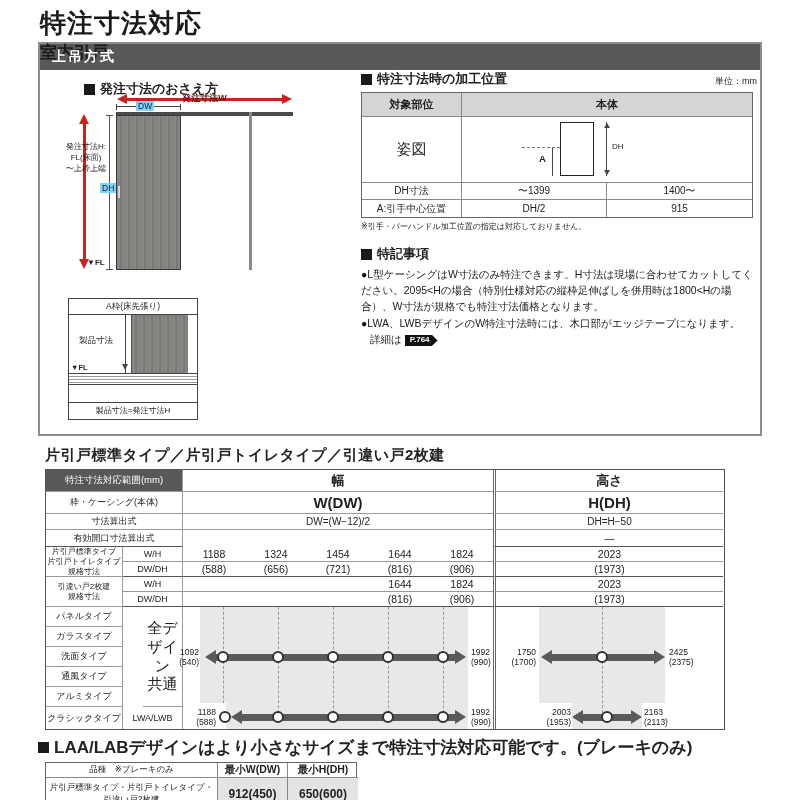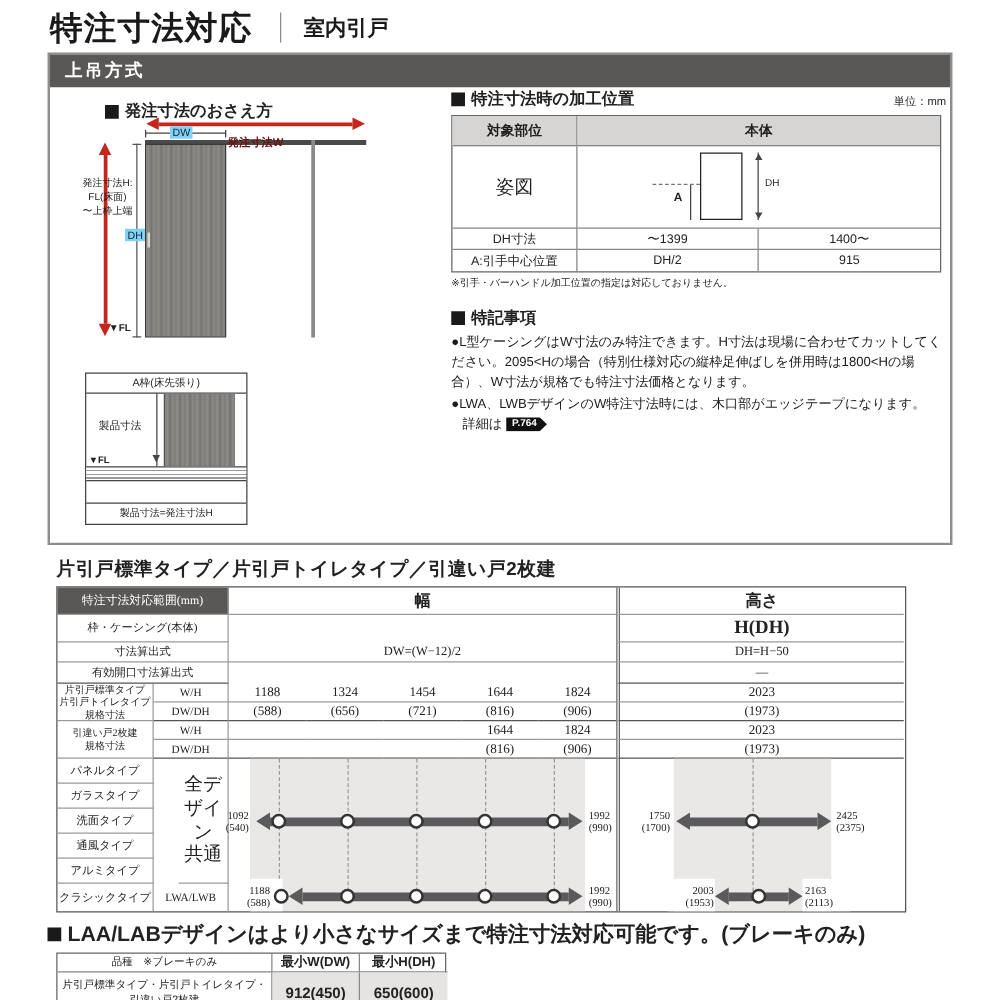--- a/index.html
+++ b/index.html
@@ -1,20 +1,20 @@
 <!DOCTYPE html>
 <html><head>
 <meta charset="utf-8">
 <style>
   * { margin:0; padding:0; box-sizing:border-box; }
   html,body { width:800px; height:800px; background:#fff; overflow:hidden;
     font-family:"Liberation Sans","DejaVu Sans",sans-serif; color:#222; }
 
   
-  .page-header { display:flex; align-items:center; margin:6px 0 0 40px; height:32px; }
+  .page-header { display:flex; align-items:flex-start; margin:6px 0 0 40px; height:32px;flex-direction:column; }
   .page-title { font-size:26px; font-weight:bold; letter-spacing:1px; color:#1a1a1a; }
   .title-divider { width:1px; height:24px; background:#8a8a8a; margin:0 18px 0 22px; }
   .page-subtitle { font-size:17px; font-weight:bold; color:#1a1a1a; }
 
   
   .top-box { margin:4px 38px 0 38px; width:724px; border:2px solid #8f8d8b; }
   .box-titlebar { height:26px; background:#5a5856; color:#fff; font-size:14px; font-weight:bold;
     display:flex; align-items:center; padding-left:12px; letter-spacing:2px; }
   .box-content { position:relative; height:364px; background:#fff; }
 
@@ -90,21 +90,21 @@
   .badge { display:inline-block; background:#111; color:#fff; font-size:8px; font-weight:bold;
     padding:1.5px 8px 1.5px 5px; line-height:1.1; vertical-align:1px;
     clip-path:polygon(0 0,calc(100% - 6px) 0,100% 50%,calc(100% - 6px) 100%,0 100%); }
 
   
   .sec2-title { margin:10px 0 4px 45px; font-size:15px; font-weight:bold; letter-spacing:0.5px; }
   .mtable { margin-left:45px; width:680px; border:1.5px solid #555; display:grid;
     grid-template-columns:77px 60px 62px 62px 62px 62px 62px 230px;
     grid-template-rows:22px 22px 16px 17px 15px 15px 15px 15px 20px 20px 20px 20px 20px 22px; }
   .mtable > div { display:flex; align-items:center; justify-content:center;
-    border-right:1px solid #9a9a9a; border-bottom:1px solid #9a9a9a; font-size:10px; text-align:center;font-family:Liberation Serif, serif; }
+    border-right:1px solid #9a9a9a; border-bottom:1px solid #9a9a9a; font-size:10px; text-align:center; }
   .mtable .dark { background:#5a5856; color:#fff; font-size:9.5px; }
   .mtable .nbr { border-right:none; }
   .mtable .nbb { border-bottom:none; }
   .mtable .sep { border-bottom:1.5px solid #555; }
   .mtable .dbl { border-left:3px double #666; }
   .mtable .big { font-size:13px; font-weight:bold; }
   .mtable .wdw { font-size:15px; font-weight:bold; }
   .mtable .sm { font-size:9px; }
   .mtable .xs { font-size:8px; line-height:1.25; flex-direction:column; }
   .mtable .num { font-size:10.5px; }
@@ -150,21 +150,21 @@
 <div class="top-box">
   <div class="box-titlebar">上吊方式</div>
   <div class="box-content">
 
     <div class="sec-head d1-head">
       <span class="sq"></span>
       <span>発注寸法のおさえ方</span>
     </div>
     <div style="position:absolute;left:0;top:0;width:320px;height:220px;">
       <div class="arrow-h" style="left:87px;top:28px;width:155px;"></div>
-      <div class="lblW" style="top:38px;">発注寸法W</div>
+      <div class="lblW" style="top:22px;">発注寸法W</div>
       <div class="dim-line-h" style="left:76px;top:36px;width:65px;">
         <span class="tick" style="left:0;"></span>
         <span class="tick" style="right:0;"></span>
       </div>
       <div class="dim-cap" style="left:96px;top:31px;">DW</div>
       <div class="toprail"></div>
       <div class="rframe"></div>
       <div class="door1 wood">
         <span class="handle"></span>
       </div>
@@ -246,20 +246,21 @@
 
 <div class="sec2-title">片引戸標準タイプ／片引戸トイレタイプ／引違い戸2枚建</div>
 
 <div class="mtable">
 
   <div class="dark" style="grid-area:1/1/2/3;">特注寸法対応範囲(mm)</div>
   <div class="big nbr" style="grid-area:1/3/2/8;">幅</div>
   <div class="big dbl nbr" style="grid-area:1/8/2/9;">高さ</div>
 
   <div class="sm" style="grid-area:2/1/3/3;">枠・ケーシング(本体)</div>
+  <div class="wdw nbr" style="grid-area:2/3/3/8;">W(DW)</div>
   <div class="wdw dbl nbr" style="grid-area:2/8/3/9;">H(DH)</div>
 
   <div class="sm" style="grid-area:3/1/4/3;">寸法算出式</div>
   <div class="nbr" style="grid-area:3/3/4/8;">DW=(W−12)/2</div>
   <div class="dbl nbr" style="grid-area:3/8/4/9;">DH=H−50</div>
 
   <div class="sm sep" style="grid-area:4/1/5/3;">有効開口寸法算出式</div>
   <div class="dbl nbr sep" style="grid-area:4/8/5/9;">—</div>
 
   <div class="xs" style="grid-area:5/1/7/2;">

